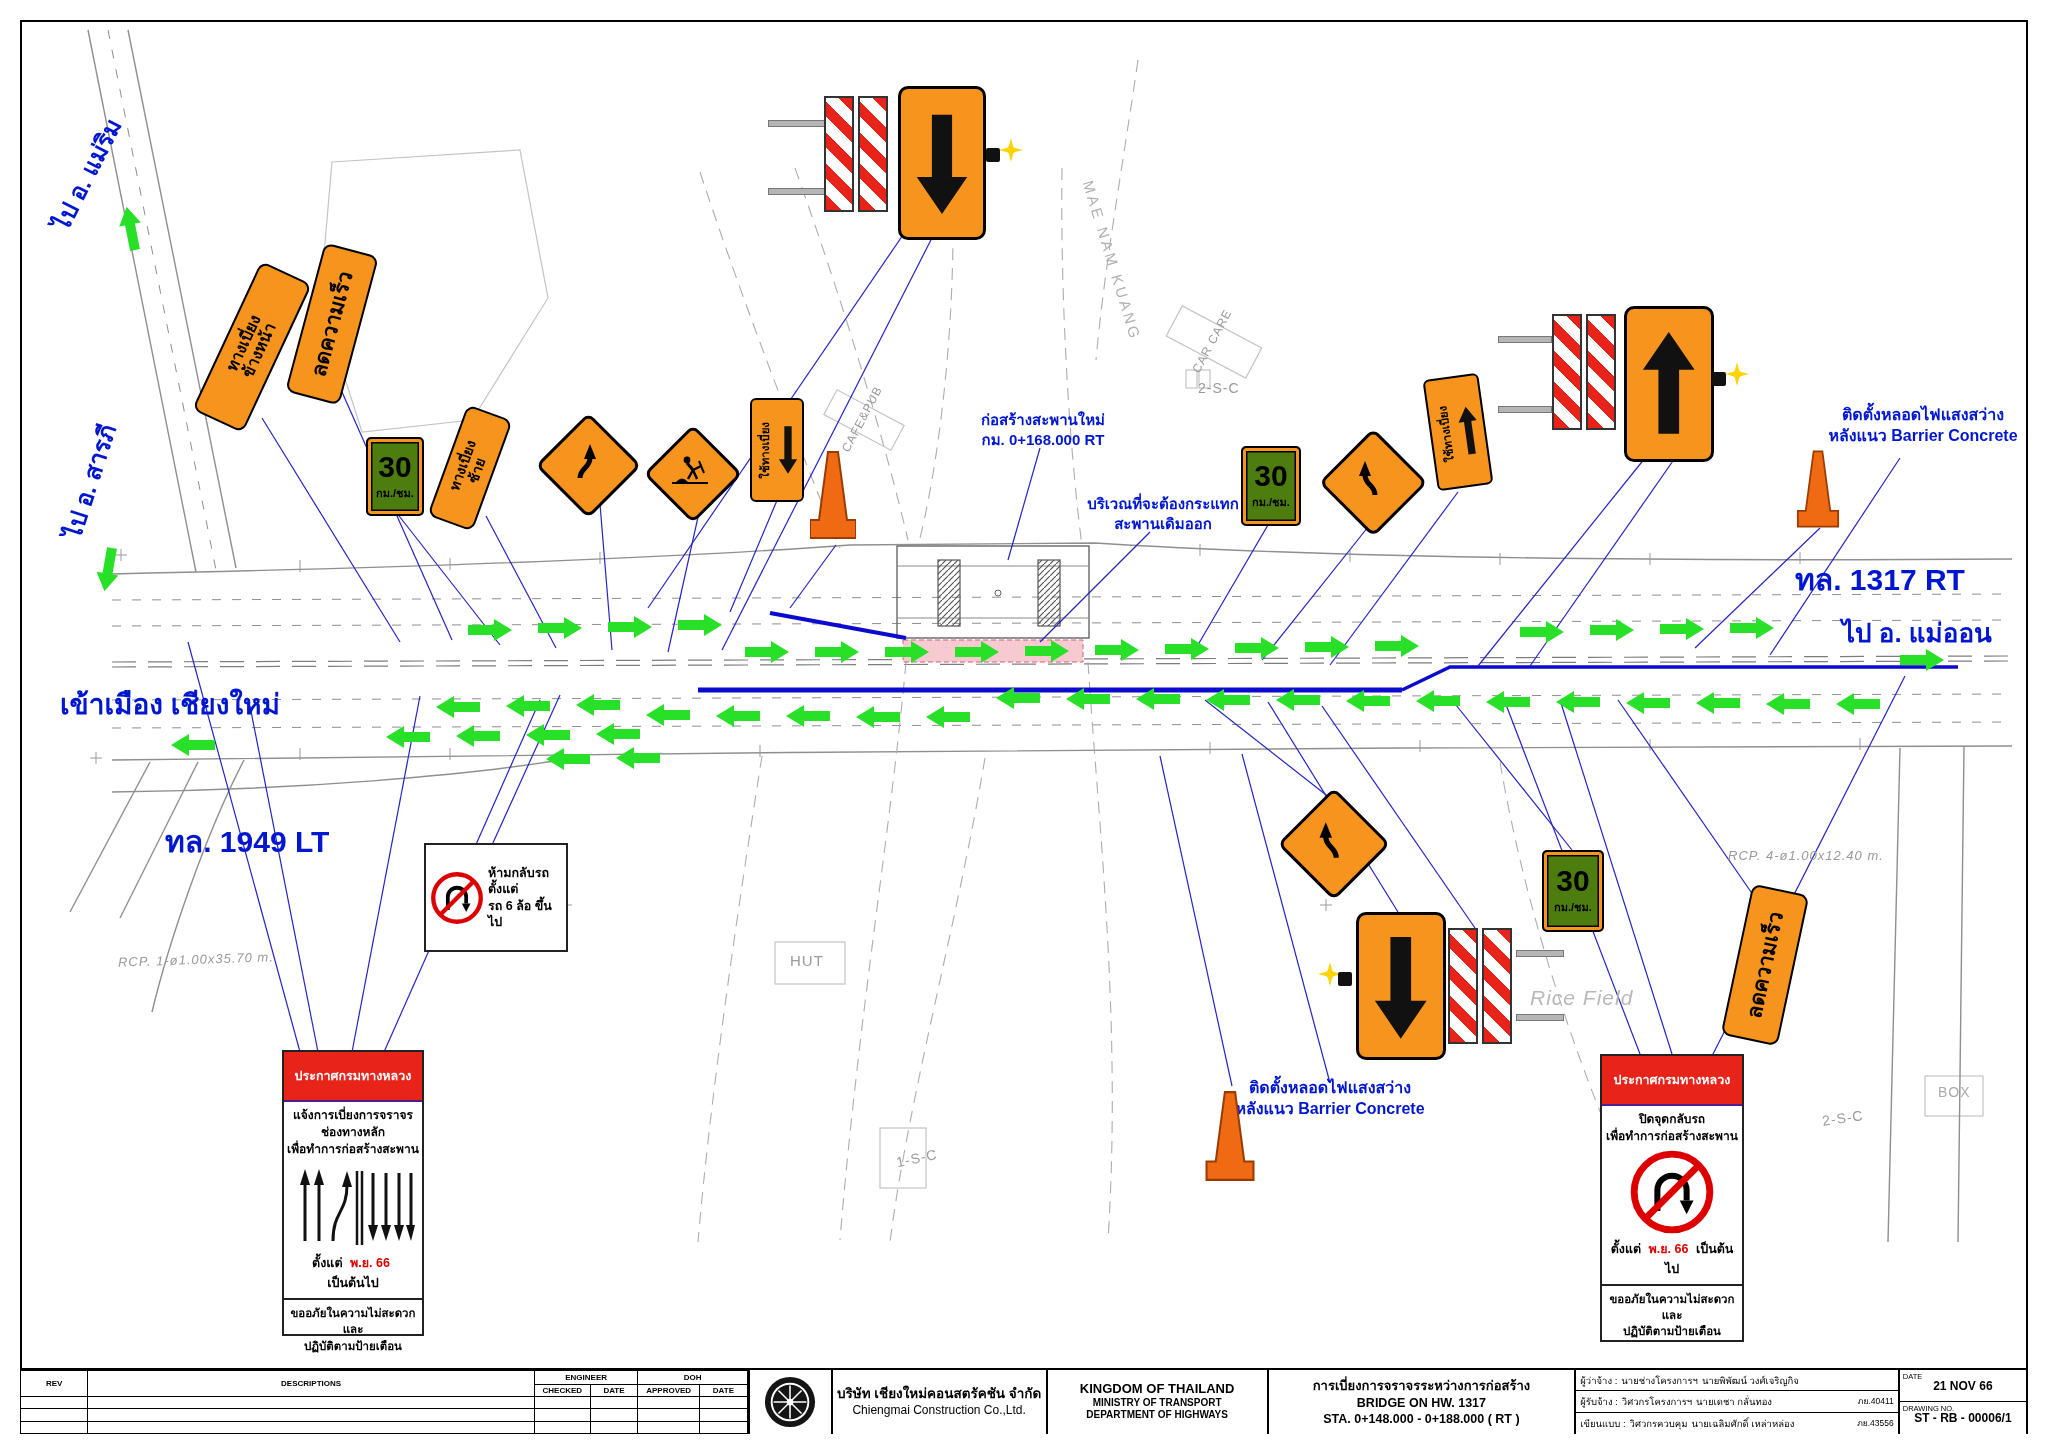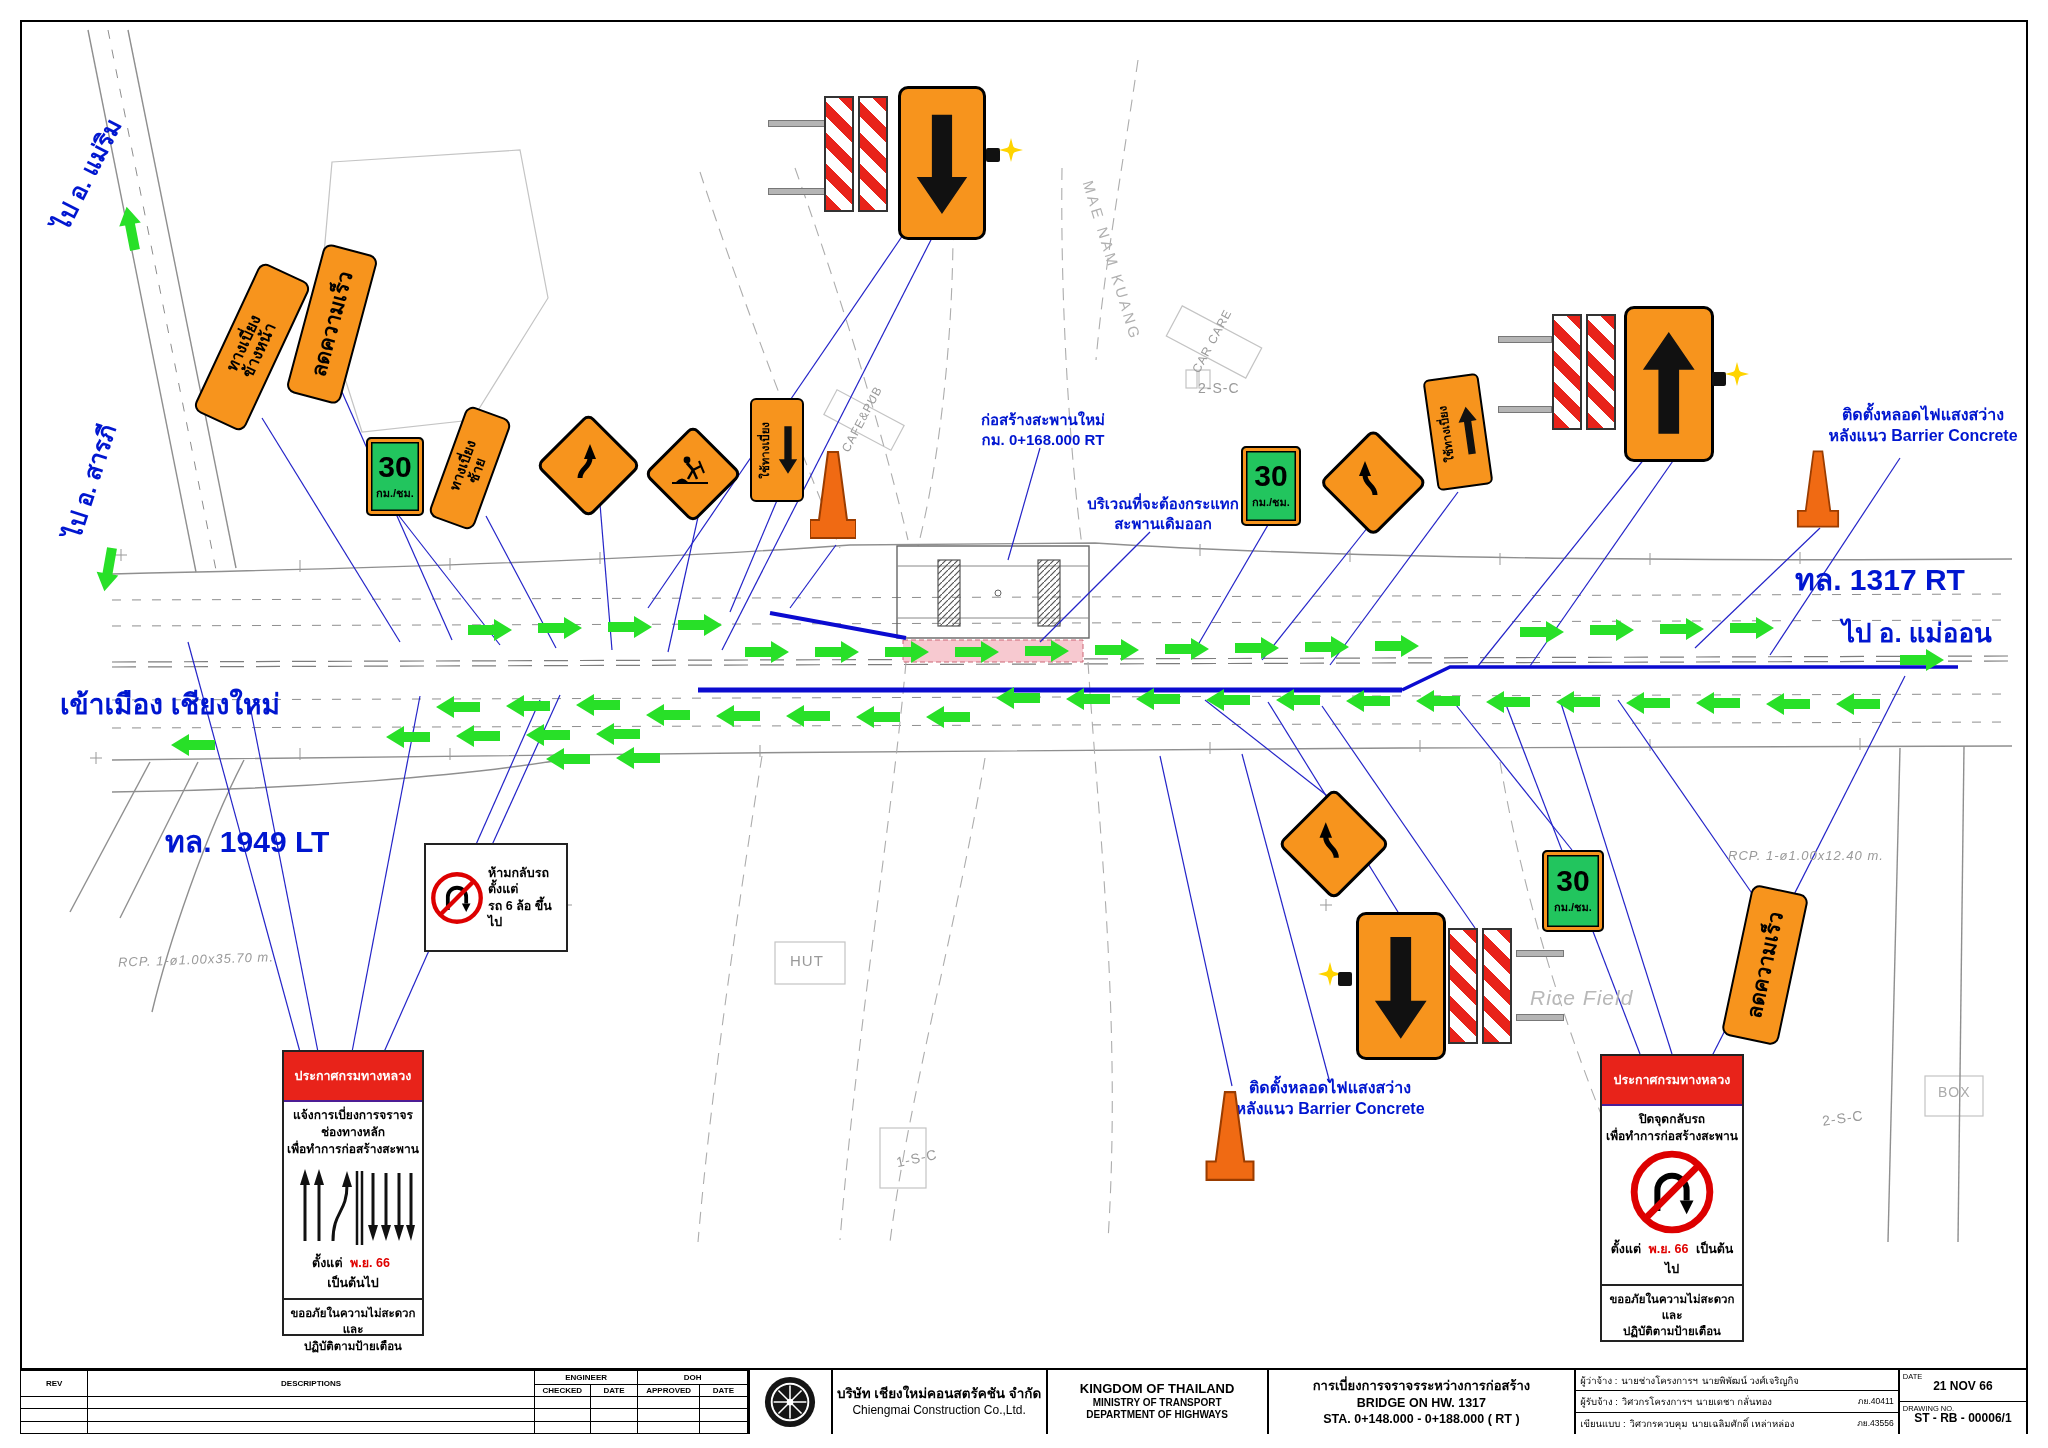--- a/index.html
+++ b/index.html
@@ -10,21 +10,21 @@
 
   
   .bl{position:absolute;color:#0016d0;font-weight:bold;white-space:nowrap}
   .gl{position:absolute;color:#9a9a9a;white-space:nowrap;letter-spacing:1px}
   .note{position:absolute;color:#0016d0;font-weight:bold;text-align:center;font-size:16px;line-height:1.3}
 
   
   .plate{position:absolute;background:#f7941d;border:2.5px solid #000;border-radius:9px;
          display:flex;flex-direction:column;align-items:center;justify-content:center;
          font-weight:bold;text-align:center;line-height:1.05}
-  .sign30{position:absolute;background:#22c55e;border:2px solid #000;border-radius:5px;
+  .sign30{position:absolute;background:#4d7c0f;border:2px solid #000;border-radius:5px;
           box-shadow:inset 0 0 0 3px #f7941d, inset 0 0 0 4.5px #000;
           display:flex;flex-direction:column;align-items:center;justify-content:center;font-weight:bold}
   .sign30 .v{font-size:30px;line-height:1}
   .sign30 .u{font-size:11px;margin-top:2px}
   .diamond{position:absolute}
   .dbg{position:absolute;left:9%;top:9%;width:82%;height:82%;background:#f7941d;border:3px solid #000;
        border-radius:8px;transform:rotate(45deg)}
   .diamond svg.glyph{position:absolute;left:50%;top:50%;transform:translate(-50%,-50%)}
   .bigsign{position:absolute;background:#f7941d;border:3px solid #000;border-radius:10px;
            display:flex;align-items:center;justify-content:center}
@@ -284,21 +284,21 @@
 <div class="gl" style="left:1022px;top:252px;width:180px;text-align:center;font-size:15px;letter-spacing:3px;color:#b0b0b0;transform:rotate(73deg)">MAE NAM KUANG</div>
 <div class="gl" style="left:817px;top:412px;width:90px;text-align:center;font-size:12px;transform:rotate(-62deg)">CAFE&amp;PUB</div>
 <div class="gl" style="left:1167px;top:334px;width:90px;text-align:center;font-size:12px;transform:rotate(-62deg)">CAR CARE</div>
 <div class="gl" style="left:1198px;top:380px;font-size:14px">2-S-C</div>
 <div class="gl" style="left:790px;top:952px;font-size:15px">HUT</div>
 <div class="gl" style="left:1530px;top:986px;font-size:21px;font-style:italic;color:#b8b8b8">Rice Field</div>
 <div class="gl" style="left:896px;top:1150px;font-size:14px;transform:rotate(-12deg)">1-S-C</div>
 <div class="gl" style="left:1822px;top:1110px;font-size:14px;transform:rotate(-8deg)">2-S-C</div>
 <div class="gl" style="left:1938px;top:1084px;font-size:14px;color:#ababab">BOX</div>
 <div class="gl" style="left:118px;top:952px;font-size:13px;font-style:italic;transform:rotate(-2deg)">RCP. 1-ø1.00x35.70 m.</div>
-<div class="gl" style="left:1728px;top:848px;font-size:13px;font-style:italic">RCP. 1-ø1.00x12.40 m.</div>
+<div class="gl" style="left:1728px;top:848px;font-size:13px;font-style:italic">RCP. 4-ø1.00x12.40 m.</div>
 
 <div class="pole" style="left:768px;top:120px;width:58px"></div>
 <div class="pole" style="left:768px;top:188px;width:58px"></div>
 <div class="board" style="left:824px;top:96px"></div>
 <div class="board" style="left:858px;top:96px"></div>
 <div class="bigsign" style="left:898px;top:86px;width:82px;height:148px">
   <svg viewBox="0 0 76 134">
       <path d="M38,128 L8,84 L26,84 L26,10 L50,10 L50,84 L68,84 Z" fill="#111"></path>
     </svg>
 </div>

